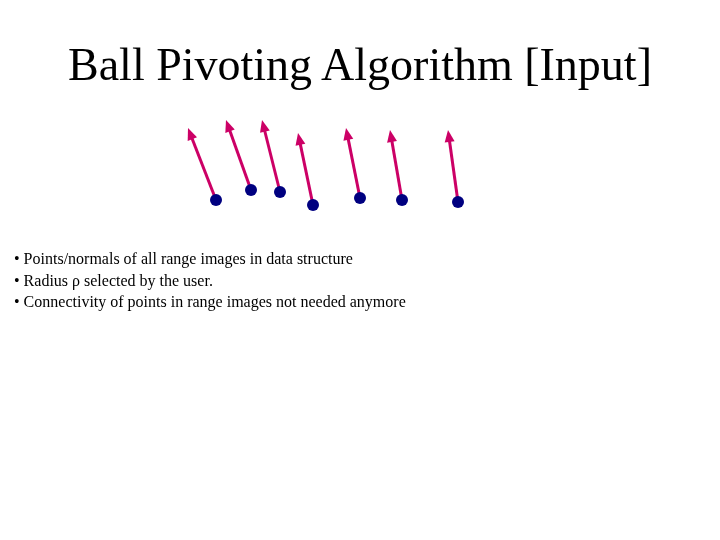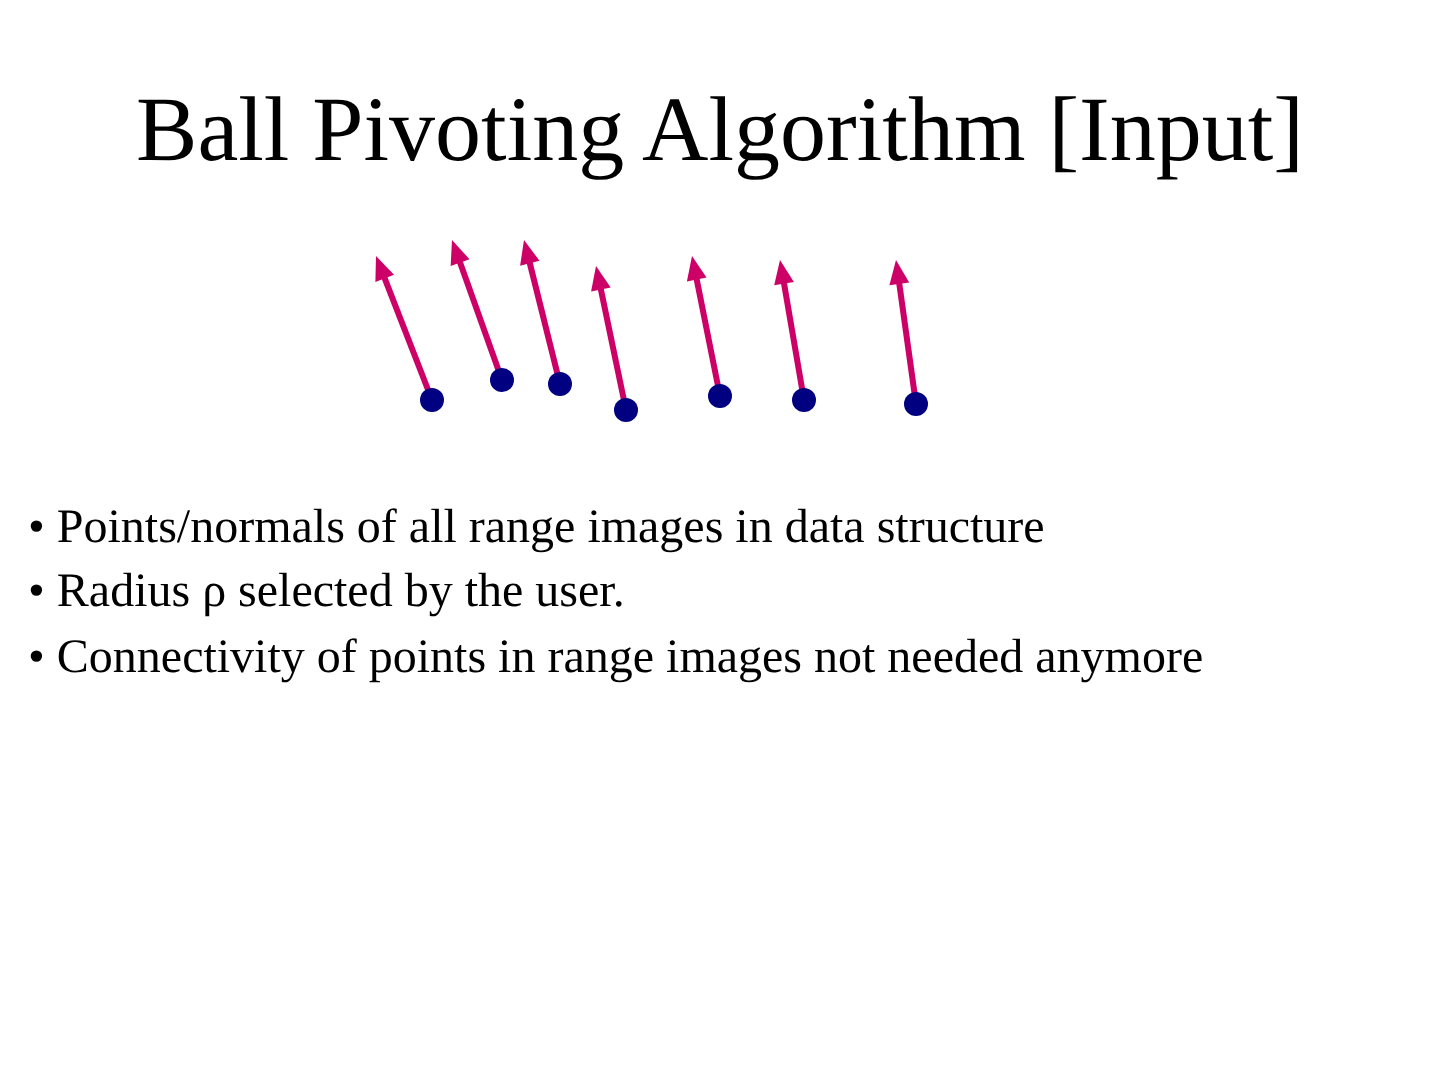--- a/index.html
+++ b/index.html
@@ -38,21 +38,21 @@
     top: 248px;
     left: 14px;
     width: 700px;
   }
   .bullets ul {
     margin: 0;
     padding: 0;
     list-style: none;
   }
   .bullets li {
-    font-size: 24px;
+    font-size: 16px;
     line-height: 1.35;
     margin: 0;
     padding: 0;
   }
   .bullets li::before {
     content: "• ";
   }
   .dot {
     fill: #000080;
   }

